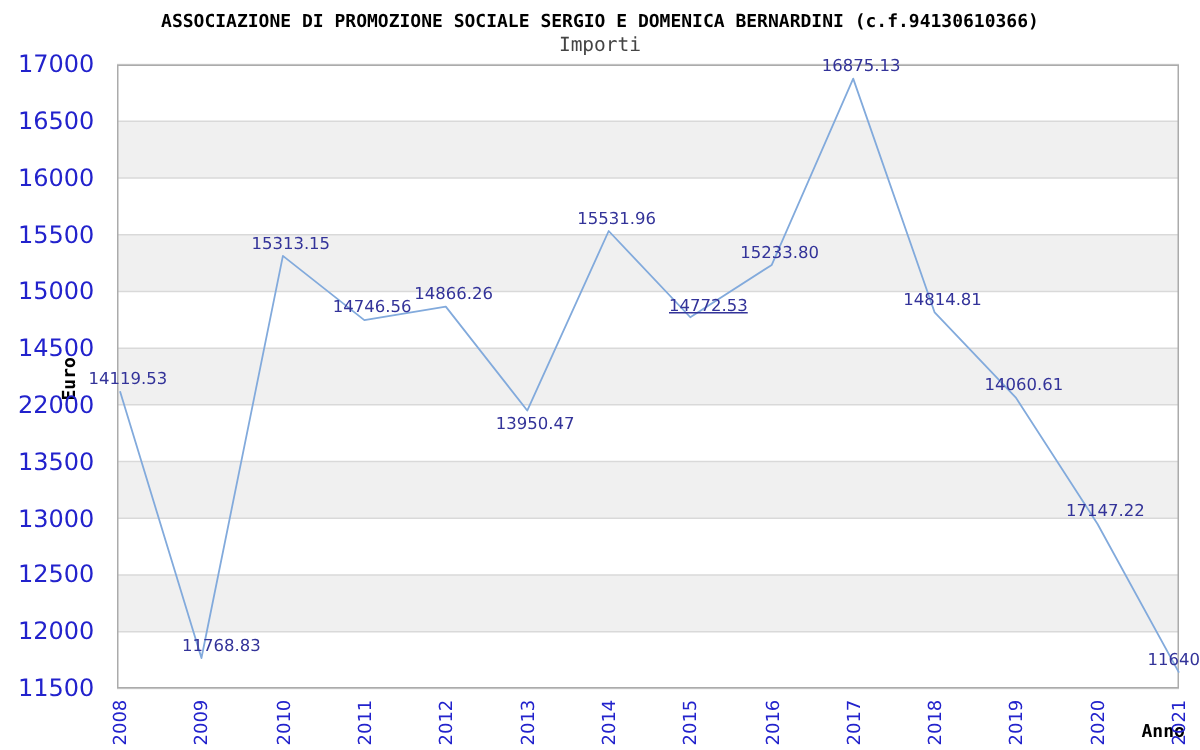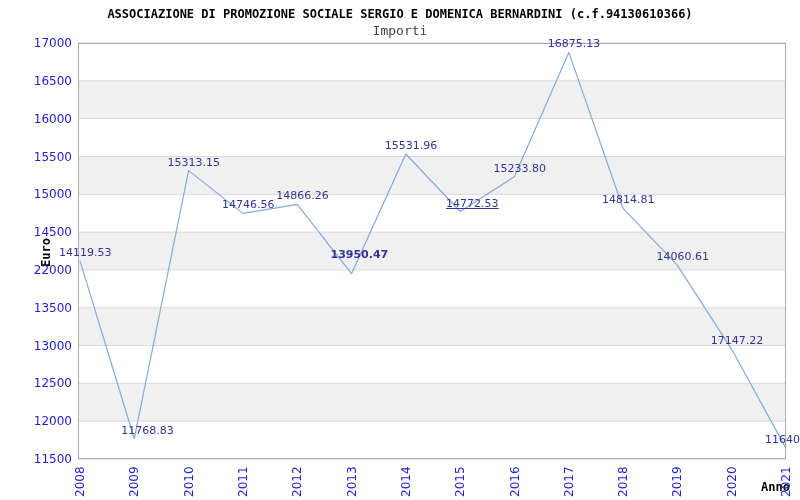--- a/index.html
+++ b/index.html
@@ -12,21 +12,21 @@
     font-family:"DejaVu Sans Mono",monospace;font-weight:bold;
     font-size:12px;color:#000000;white-space:nowrap;
   }
   .subtitle{
     position:absolute;left:0;top:23px;width:800px;text-align:center;
     font-family:"DejaVu Sans Mono",monospace;font-size:13px;color:#444444;
   }
   svg{position:absolute;left:0;top:0;}
   .ytick{
     position:absolute;left:12px;width:60px;height:14px;line-height:14px;
-    text-align:right;font-size:12px;white-space:nowrap;
+    font-size:16px;white-space:nowrap;
   }
   .xtick{
     position:absolute;width:34px;height:14px;line-height:14px;text-align:left;
     font-size:12px;transform:rotate(-90deg);transform-origin:center;
     white-space:nowrap;
   }
   .dlabel{
     position:absolute;height:13px;line-height:13px;font-size:11px;
     white-space:nowrap;
   }
@@ -101,21 +101,21 @@
     <div class="xtick" style="left: 551.8px; top: 473px; color: rgb(34, 34, 204);">2017</div>
     <div class="xtick" style="left: 606.1px; top: 473px; color: rgb(34, 34, 204);">2018</div>
     <div class="xtick" style="left: 660.4px; top: 473px; color: rgb(34, 34, 204);">2019</div>
     <div class="xtick" style="left: 714.7px; top: 473px; color: rgb(34, 34, 204);">2020</div>
     <div class="xtick" style="left: 769px; top: 473px; color: rgb(34, 34, 204);">2021</div>
     <div class="dlabel" style="left: 59px; top: 245.9px; color: rgb(51, 51, 153);">14119.53</div>
     <div class="dlabel" style="left: 113.3px; top: 423.7px; color: rgb(51, 51, 153); margin-left: 8px;">11768.83</div>
     <div class="dlabel" style="left: 167.6px; top: 155.6px; color: rgb(51, 51, 153);">15313.15</div>
     <div class="dlabel" style="left: 221.9px; top: 198.4px; color: rgb(51, 51, 153);">14746.56</div>
     <div class="dlabel" style="left: 276.2px; top: 189.4px; color: rgb(51, 51, 153);">14866.26</div>
-    <div class="dlabel" style="left: 330.5px; top: 248px; color: rgb(51, 51, 153); font-weight: bold;">13950.47</div>
+    <div class="dlabel" style="left: 330.5px; top: 276px; color: rgb(51, 51, 153);">13950.47</div>
     <div class="dlabel" style="left: 384.8px; top: 139px; color: rgb(51, 51, 153);">15531.96</div>
     <div class="dlabel" style="left: 446px; top: 196.5px; color: rgb(51, 51, 153); text-decoration: underline;">14772.53</div>
     <div class="dlabel" style="left: 493.5px; top: 161.6px; color: rgb(51, 51, 153);">15233.80</div>
     <div class="dlabel" style="left: 547.8px; top: 37.4px; color: rgb(51, 51, 153);">16875.13</div>
     <div class="dlabel" style="left: 602.1px; top: 193.3px; color: rgb(51, 51, 153);">14814.81</div>
     <div class="dlabel" style="left: 656.4px; top: 250.3px; color: rgb(51, 51, 153);">14060.61</div>
     <div class="dlabel" style="left: 710.7px; top: 334.3px; color: rgb(51, 51, 153);">17147.22</div>
     <div class="dlabel" style="left: 765px; top: 433.4px; color: rgb(51, 51, 153);">11640.</div>
   </div>
 

